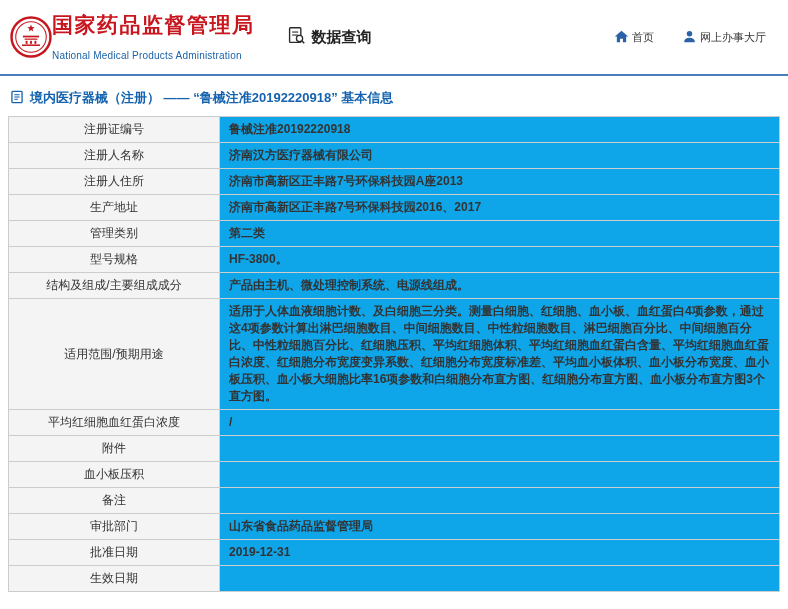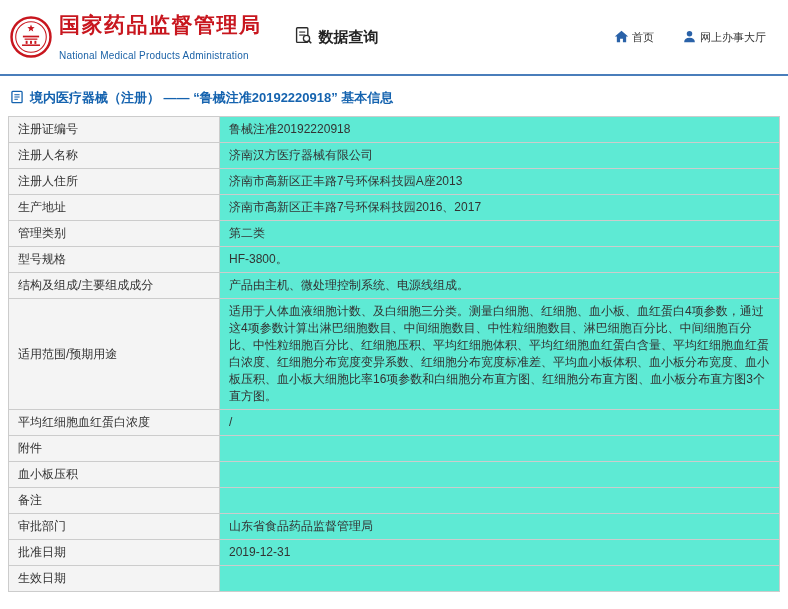--- a/index.html
+++ b/index.html
@@ -4,36 +4,36 @@
 <style>
   * { margin:0; padding:0; box-sizing:border-box; }
   html,body { background:#ffffff; }
   body {
     width:788px; height:609px; overflow:hidden;
     font-family:"Liberation Sans","DejaVu Sans",sans-serif;
     color:#333;
   }
   
   .site-header { display:flex; align-items:center; height:74px; padding:0 16px 0 10px; background:#fff; }
-  .brand { display:flex; align-items:center; gap:7px; }
+  .brand { display:flex; align-items:center; }
   .emblem svg { display:block; }
   .brand-text { display:flex; flex-direction:column; }
   .brand-cn { font-size:21px; font-weight:bold; color:var(--brand-red,#c8161e); letter-spacing:1.5px; line-height:24px; }
   .brand-en { font-size:10px; color:var(--brand-blue,#1b62a7); margin-top:13px; letter-spacing:.2px; }
   .query-nav { display:flex; align-items:center; gap:6px; margin-left:32px; font-size:15px; font-weight:bold; color:#222; cursor:pointer; }
   .top-nav { margin-left:auto; display:flex; gap:28px; padding-right:6px; }
   .nav-item { display:flex; flex-direction:row; align-items:center; gap:3px; font-size:11px; color:#333; cursor:pointer; }
   .header-rule { height:2px; background:var(--rule-blue,#4a7ebb); }
   
   .section-title { display:flex; align-items:center; gap:6px; margin:13px 8px 9px 10px; color:var(--title-blue,#1563af); font-size:13px; font-weight:bold; }
   
   .info-table { width:calc(100% - 16px); margin:0 8px; border-collapse:collapse; table-layout:fixed; }
   .info-table td { border:1px solid #cccccc; font-size:12px; padding:4px 9px; line-height:17px; vertical-align:middle; word-break:break-all; }
-  td.lbl { width:211px; background:#f4f4f4; text-align:left; color:#333; }
-  td.val { color:#333; background:#5eead4; }
+  td.lbl { width:211px; background:#f4f4f4; text-align:center; color:#333; }
+  td.val { color:#333; background:#0ea5e9;font-weight:bold; }
 </style>
 </head>
 <body>
 
 <header class="site-header">
   <div class="brand">
     <span class="emblem">
       <svg viewBox="0 0 44 44" width="42" height="42">
         <circle cx="22" cy="22" r="20.4" fill="none" stroke="#c8161e" stroke-width="2.6"></circle>
         <circle cx="22" cy="22" r="16" fill="none" stroke="#c8161e" stroke-width="1.1"></circle>

